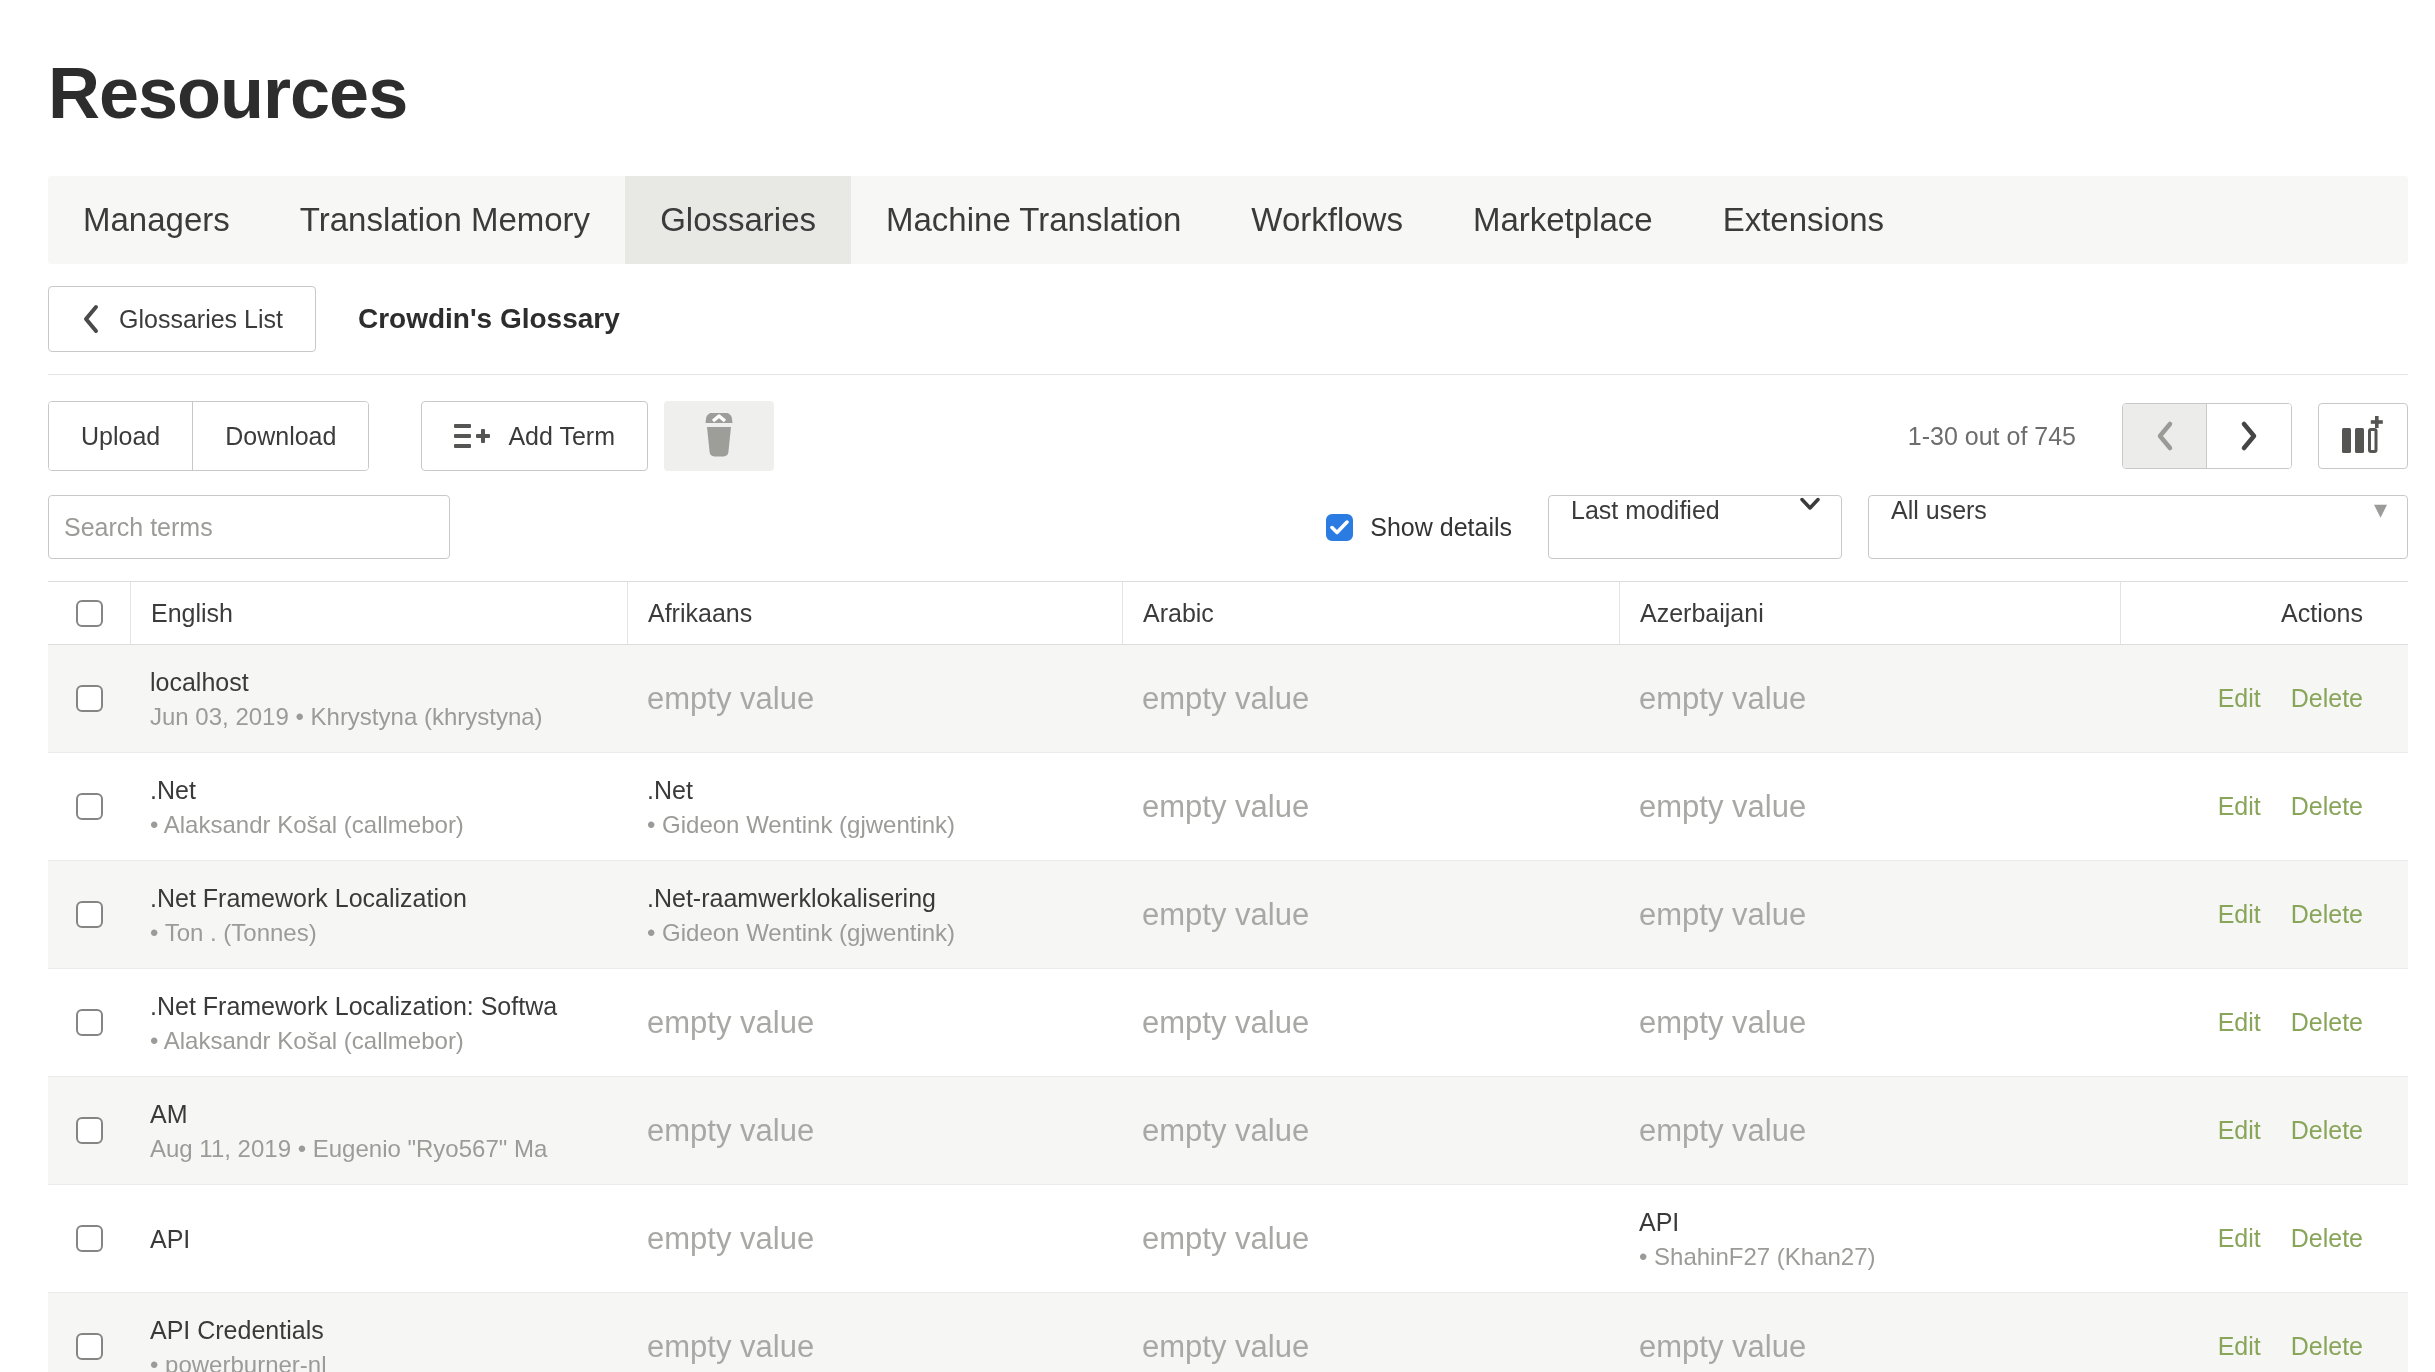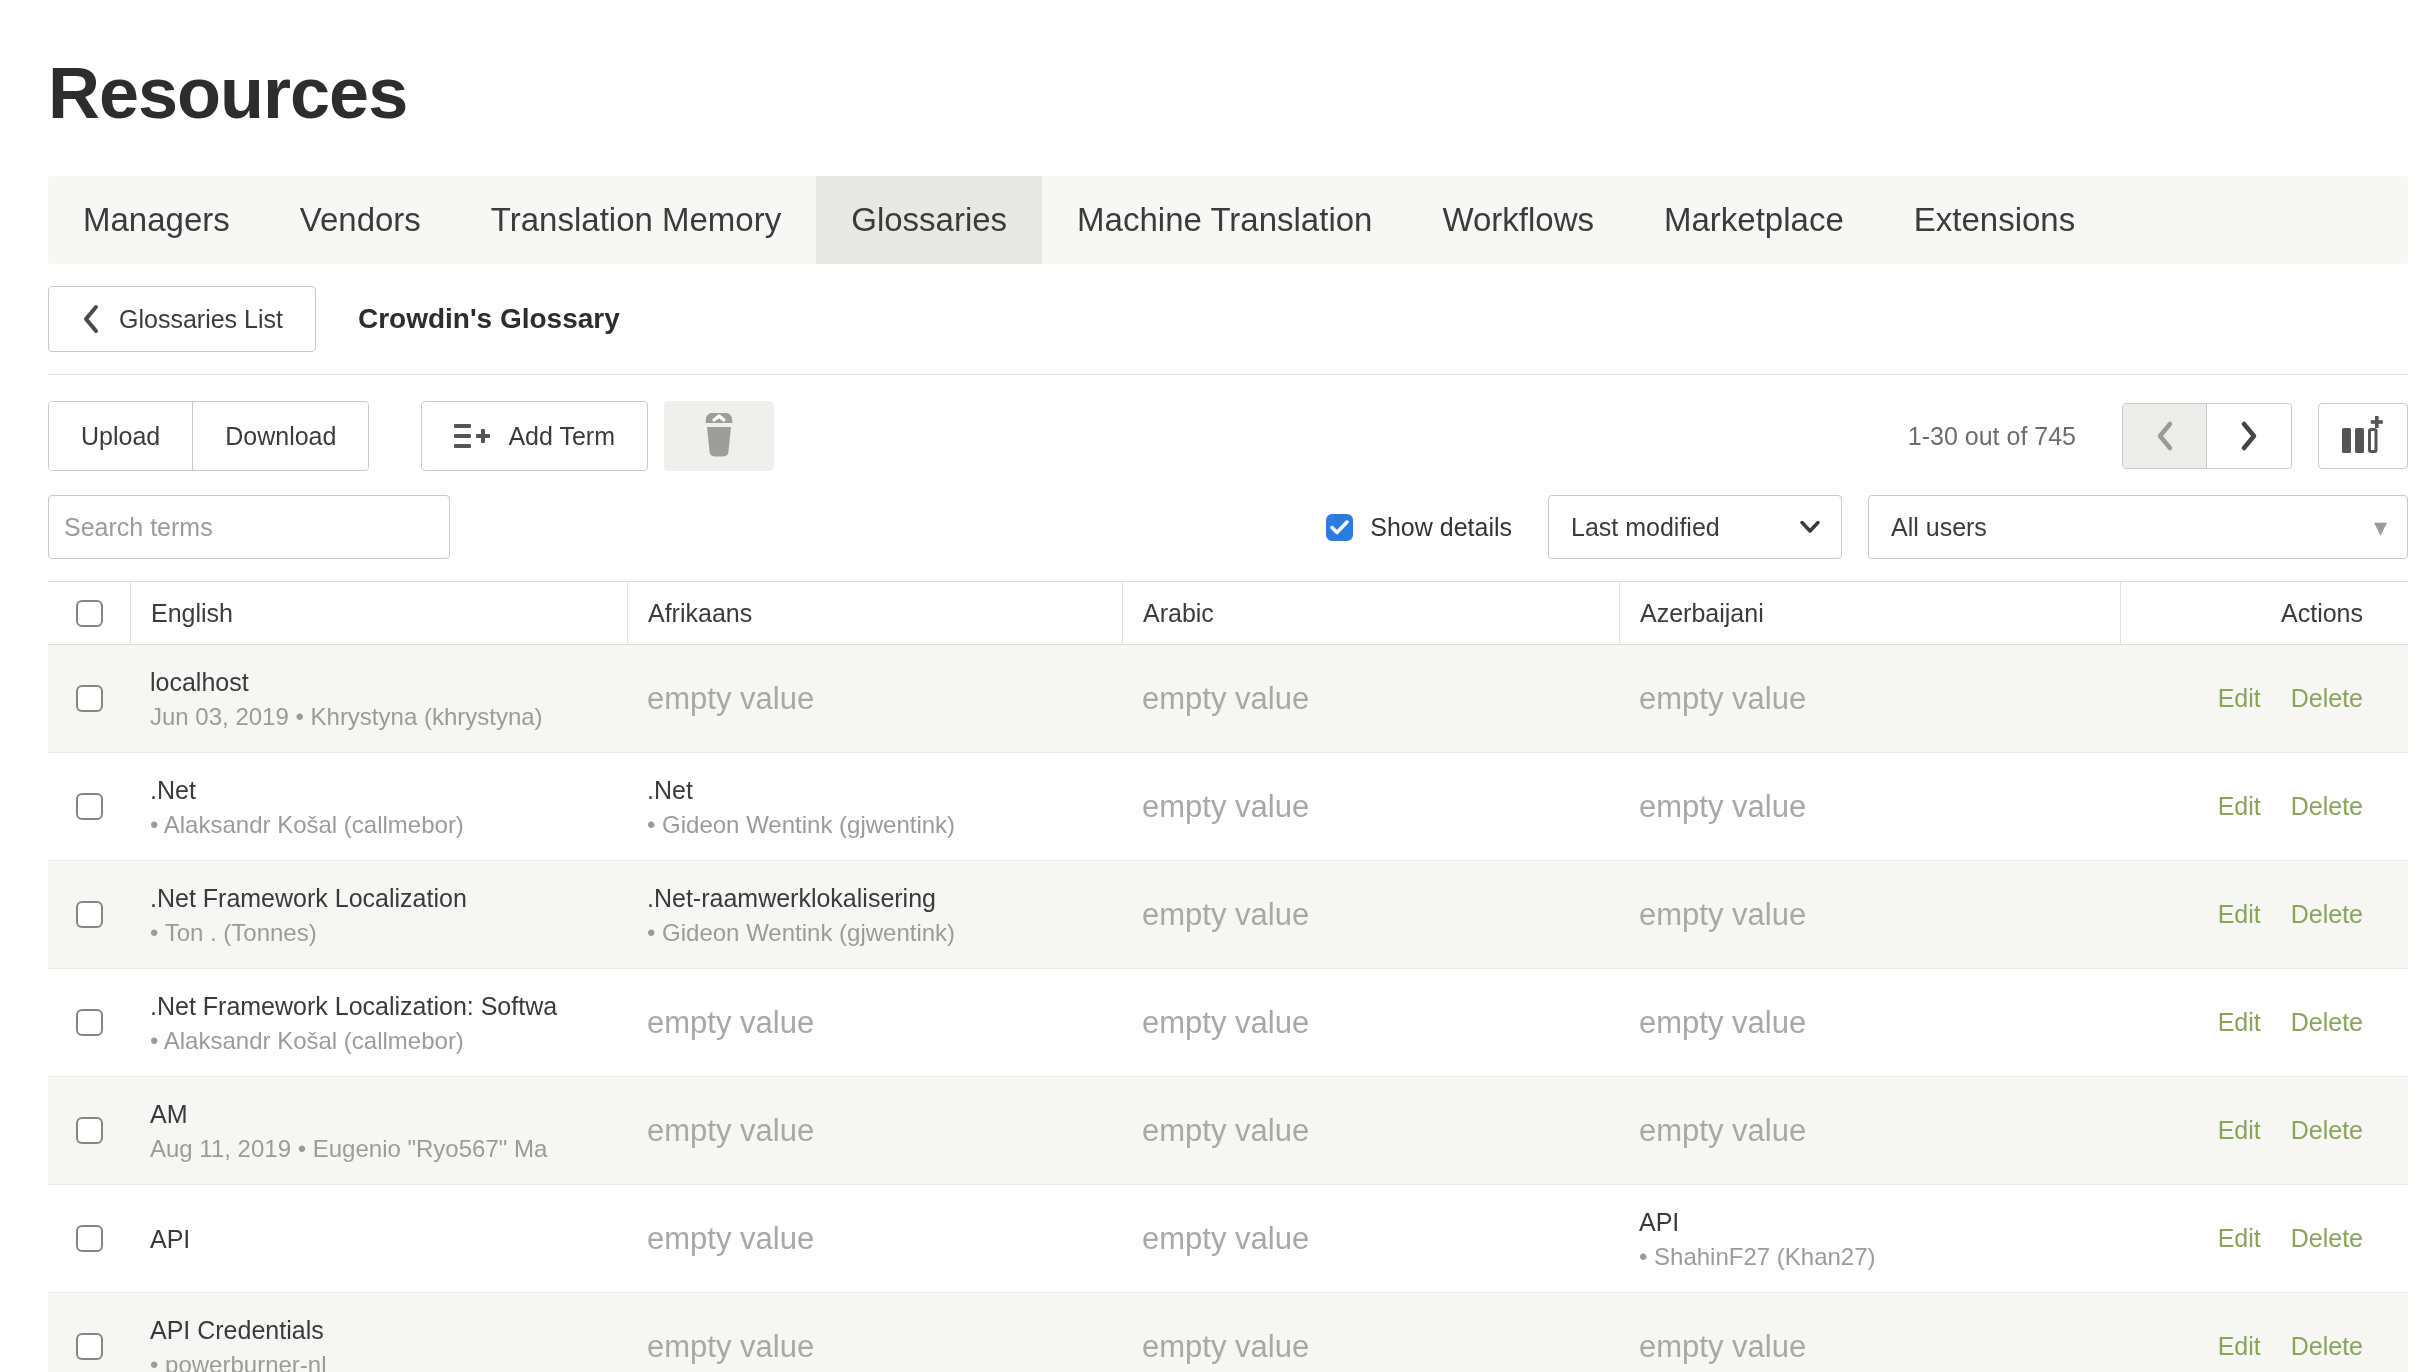--- a/index.html
+++ b/index.html
@@ -51,21 +51,21 @@
   .search::placeholder { color:#9b9b98; }
   .filter-right { margin-left:auto; display:flex; align-items:center; }
   .show-details { display:flex; align-items:center; gap:17px; font-size:25px; color:#333; cursor:pointer; }
   .checkbox {
     width:27px; height:27px; box-sizing:border-box; border:2px solid #858583;
     border-radius:6px; background:#fff; display:inline-flex; align-items:center; justify-content:center; flex:none;
   }
   .checkbox.checked { background:#2b7ce2; border-color:#2b7ce2; }
   .select {
     height:64px; box-sizing:border-box; background:#fff; border:1px solid #c9c9c7; border-radius:4px;
-    display:flex; align-items:center; justify-content:space-between; font-size:25px; color:#3b3b3b;
+    display:flex; align-items:flex-start; justify-content:space-between; font-size:25px; color:#3b3b3b;
     padding:0 20px 0 22px; cursor:pointer;
   }
   .sort-select { width:294px; margin-left:36px; }
   .users-select { width:540px; margin-left:26px; }
   .tri { color:#9b9b98; font-size:26px; line-height:1; }
 
   
   .ghead, .grow { display:grid; grid-template-columns:82px 497px 495px 497px 501px 1fr; }
   .ghead { border-top:1px solid #dcdcda; border-bottom:1px solid #dddddb; height:62px; }
   .hcell { display:flex; align-items:center; font-size:25px; color:#3b3b3b; padding:0 20px; border-left:1px solid #e3e3e1; overflow:hidden; }
@@ -85,21 +85,20 @@
 </style>
 </head>
 <body>
 
 <div class="page">
 
   <h1 class="title">Resources</h1>
 
   <nav class="tabs">
     <div class="tab">Managers</div>
-    <div class="tab">Vendors</div>
     <div class="tab">Translation Memory</div>
     <div class="tab active">Glossaries</div>
     <div class="tab">Machine Translation</div>
     <div class="tab">Workflows</div>
     <div class="tab">Marketplace</div>
     <div class="tab">Extensions</div>
   </nav>
 
   <div class="breadcrumb-row">
     <button class="btn">

